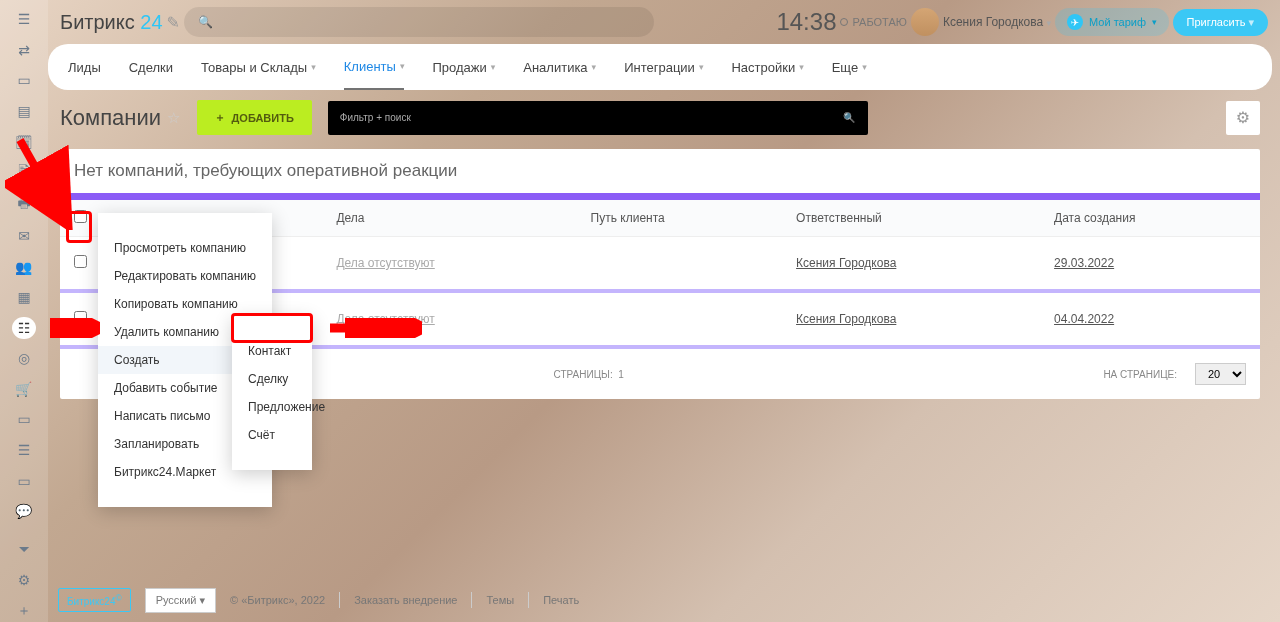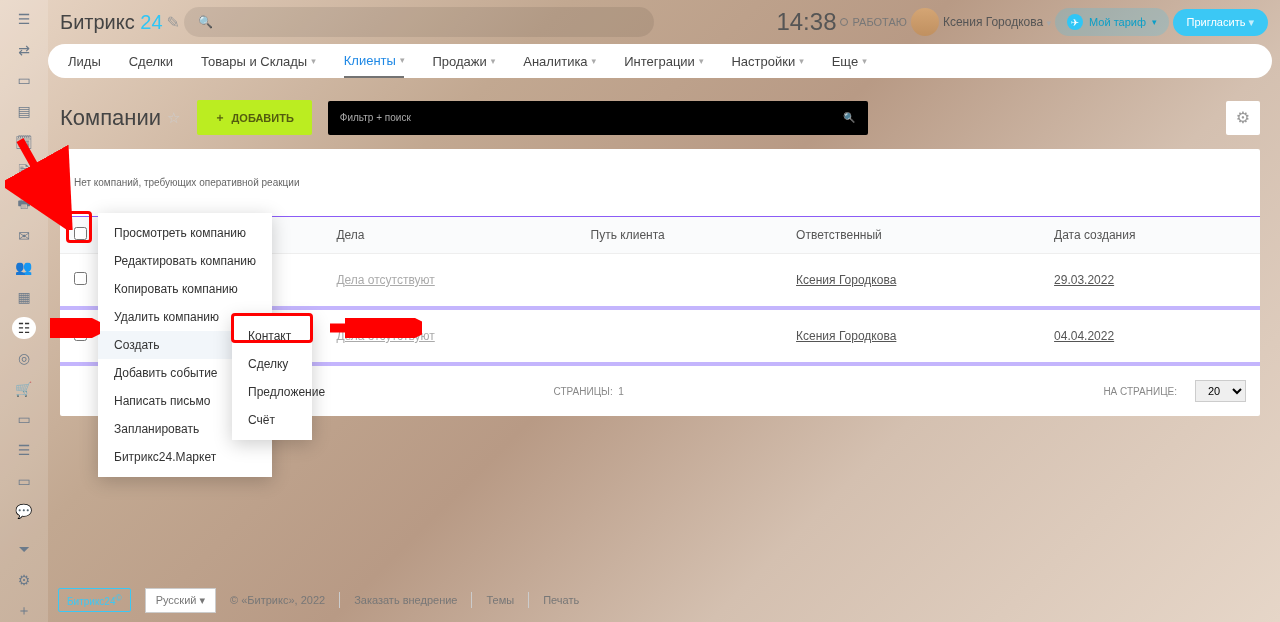--- a/index.html
+++ b/index.html
@@ -19,48 +19,48 @@
   .search input { flex:1; border:none; background:transparent; outline:none; font-style:italic; color:#888; }
   .clock { font-size:24px; color:#555; font-weight:300; margin-left:auto; }
   .work { font-size:11px; color:#777; display:flex; align-items:center; gap:4px; }
   .work::before { content:""; width:6px;height:6px;border-radius:50%;border:1px solid #777; display:inline-block;}
   .avatar { width:28px;height:28px;border-radius:50%; background:linear-gradient(#d4a574,#c09060); }
   .uname { font-size:12px; color:#555; }
   .tariff { background:rgba(40,200,255,0.2); color:#0a9ec7; font-size:11px; padding:6px 12px; border-radius:14px; display:flex; align-items:center; gap:6px; cursor:pointer;}
   .tariff .dot{ width:16px;height:16px;border-radius:50%;background:#2fc6f6;color:#fff;display:flex;align-items:center;justify-content:center;font-size:10px;}
   .invite { background:#3bc8f5; color:#fff; font-size:11px; padding:7px 14px; border-radius:14px; cursor:pointer;}
 
-  .nav { position:absolute; left:48px; right:8px; top:44px; height:34px; background:#fff; display:flex; align-items:center; padding:0 20px; gap:28px; font-size:13px; color:#444;border-radius:20px; }
+  .nav { position:absolute; left:48px; right:8px; top:44px; height:46px; background:#fff; display:flex; align-items:center; padding:0 20px; gap:28px; font-size:13px; color:#444;border-radius:20px; }
   .nav .item { cursor:pointer; display:flex; align-items:center; gap:4px; height:100%; }
   .nav .item.active { color:#1e88e5; border-bottom:2px solid #737373; }
   .chev { font-size:9px; color:#aaa; }
 
   .content { position:absolute; left:48px; right:8px; top:86px; bottom:70px; }
   .head { display:flex; align-items:center; padding:14px 12px; gap:16px;}
   .title { font-size:22px; color:#444; font-weight:300; display:flex; align-items:center; gap:6px;}
   .star { color:#ccc; font-size:15px;}
   .addbtn { background:#bbed21; color:#535c0f; font-weight:600; font-size:11px; padding:10px 18px; border-radius:2px; cursor:pointer; display:flex; align-items:center; gap:6px;}
   .filter { flex:1; max-width:540px; height:34px; background:#000000; border:none; padding:0 12px; font-size:10px; color:#aaa; display:flex; align-items:center; justify-content:space-between; border-radius:2px;}
   .gear2 { width:34px;height:34px;background:#fff;border-radius:2px;display:flex;align-items:center;justify-content:center;color:#999;margin-left:auto;cursor:pointer;}
 
   .panel { background:#fff; margin:0 12px; border-radius:2px; }
-  .reaction { padding:28px 14px; font-size:10px; color:#666; border-bottom:1px solid #8b5cf6;}
+  .reaction { padding:12px 14px; font-size:17px; color:#666; border-bottom:7px solid #8b5cf6;}
   .tbl { width:100%; border-collapse:collapse; font-size:12px; }
   .tbl th { text-align:left; font-weight:400; color:#555; padding:10px 14px; border-bottom:1px solid #eee; background:#fafbfc;}
   .tbl td { padding:18px 14px; border-bottom:4px solid #c4b5fd; color:#555;text-decoration:underline; }
   .tbl .cb { width:20px; }
   .tbl .menu { width:30px; text-align:center; color:#aaa; cursor:pointer;}
   .tbl .gearcol { width:30px; text-align:center; color:#aaa; cursor:pointer;}
   .link { color:#2067b0; cursor:pointer; }
   .foot { display:flex; align-items:center; padding:14px; font-size:10px; color:#888; gap:18px;}
   .foot .center { margin:1px auto; }
   .foot select { font-size:11px; padding:3px 8px; border:1px solid #ccc; }
 
   
-  .ctx { position:absolute; background:#fff; box-shadow:0 4px 18px rgba(0,0,0,0.2); font-size:12px; color:#333; min-width:130px; padding:6px 0; z-index:50;}
+  .ctx { position:absolute; background:#fff; box-shadow:0 4px 18px rgba(0,0,0,0.2); font-size:12px; color:#333; min-width:130px; padding:21px 0; z-index:50;}
   .ctx .row { padding:7px 16px; cursor:pointer; display:flex; justify-content:space-between; align-items:center;}
   .ctx .row .sub { color:#bbb; font-size:10px;}
   #ctx1 { left:98px; top:213px; }
   #ctx2 { left:232px; top:316px; width:80px; min-width:80px;}
 
   
   .redbox { position:absolute; border:3px solid #ff0000; border-radius:4px; z-index:60; pointer-events:none;}
   #rb1 { left:66px; top:211px; width:26px; height:32px; }
   #rb2 { left:231px; top:313px; width:82px; height:30px; }
   .arrow { position:absolute; z-index:61; pointer-events:none;}

